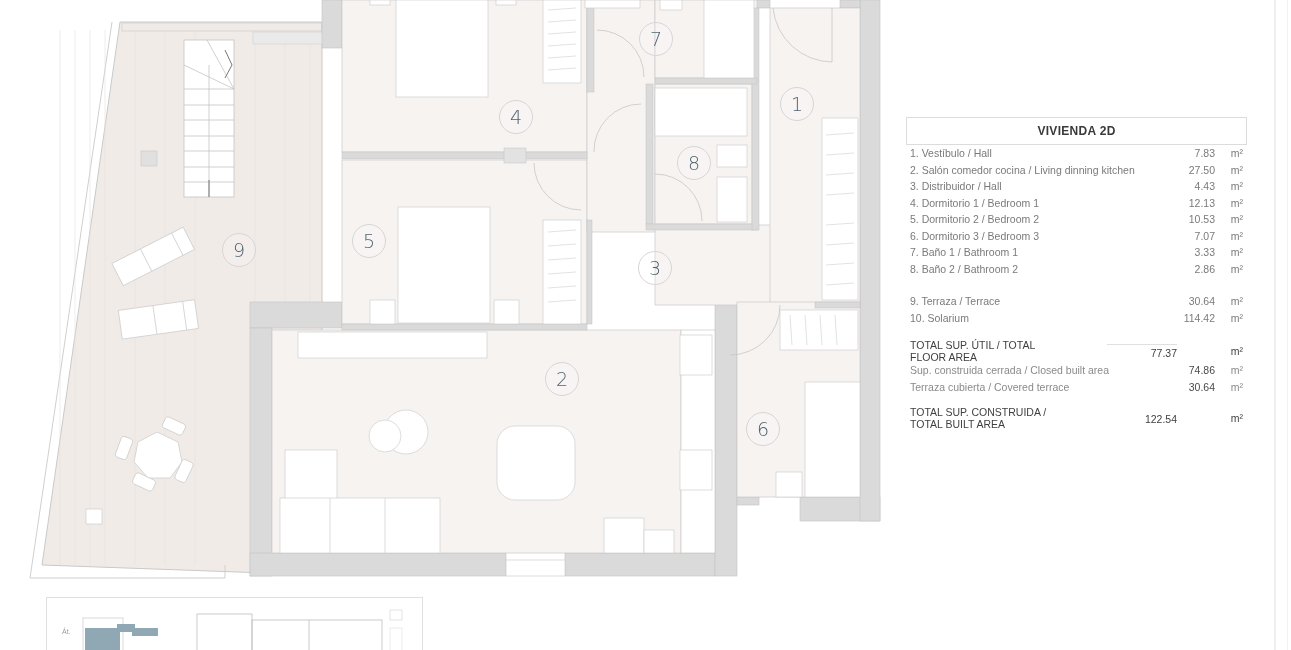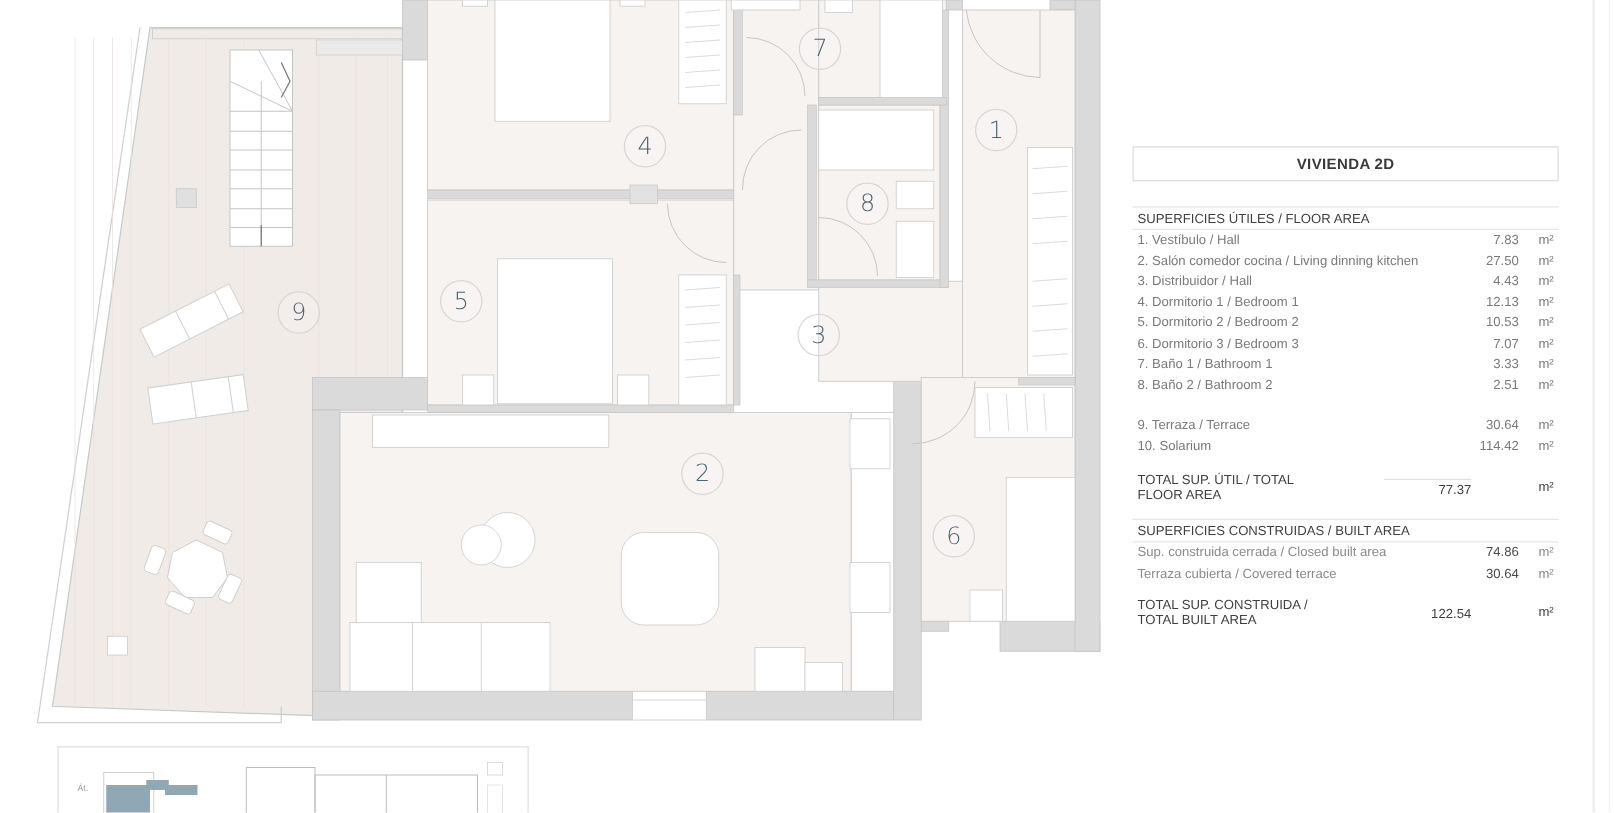--- a/index.html
+++ b/index.html
@@ -238,21 +238,20 @@
     <line x1="262" y1="22" x2="262" y2="60" stroke="#bdbdbd" stroke-width="0.8"></line>
     <rect x="343" y="12" width="12" height="10" fill="none" stroke="#cfcfcf" stroke-width="0.6"></rect>
     <rect x="343" y="30" width="12" height="28" fill="none" stroke="#dcdcdc" stroke-width="0.6"></rect>
   </svg>
 </div>
 <div class="minimap-label">Át.</div>
 
 <div class="table">
   <div class="title-box">VIVIENDA 2D</div>
 
-  <div class="section-head">SUPERFICIES ÚTILES / FLOOR AREA</div>
   <div class="row">
       <span class="lbl">1. Vestíbulo / Hall</span>
       <span class="val">7.83</span>
       <span class="unit">m²</span>
     </div>
   <div class="row">
       <span class="lbl">2. Salón comedor cocina / Living dinning kitchen</span>
       <span class="val">27.50</span>
       <span class="unit">m²</span>
     </div>
@@ -276,42 +275,41 @@
       <span class="val">7.07</span>
       <span class="unit">m²</span>
     </div>
   <div class="row">
       <span class="lbl">7. Baño 1 / Bathroom 1</span>
       <span class="val">3.33</span>
       <span class="unit">m²</span>
     </div>
   <div class="row">
       <span class="lbl">8. Baño 2 / Bathroom 2</span>
-      <span class="val">2.51</span>
+      <span class="val">2.86</span>
       <span class="unit">m²</span>
     </div>
   <div class="gap"></div>
   <div class="row">
       <span class="lbl">9. Terraza / Terrace</span>
       <span class="val">30.64</span>
       <span class="unit">m²</span>
     </div>
   <div class="row">
       <span class="lbl">10. Solarium</span>
       <span class="val">114.42</span>
       <span class="unit">m²</span>
     </div>
   <div class="gap" style="height:14px"></div>
   <div class="total">
       <span class="lbl">TOTAL SUP. ÚTIL / TOTAL FLOOR AREA</span>
       <span class="val">77.37</span>
       <span class="unit">m²</span>
     </div>
 
-  <div class="section-head" style="margin-top:14px">SUPERFICIES CONSTRUIDAS / BUILT AREA</div>
   <div class="row built-row">
       <span class="lbl">Sup. construida cerrada / Closed built area</span>
       <span class="val">74.86</span>
       <span class="unit">m²</span>
     </div>
   <div class="row built-row">
       <span class="lbl">Terraza cubierta / Covered terrace</span>
       <span class="val">30.64</span>
       <span class="unit">m²</span>
     </div>

